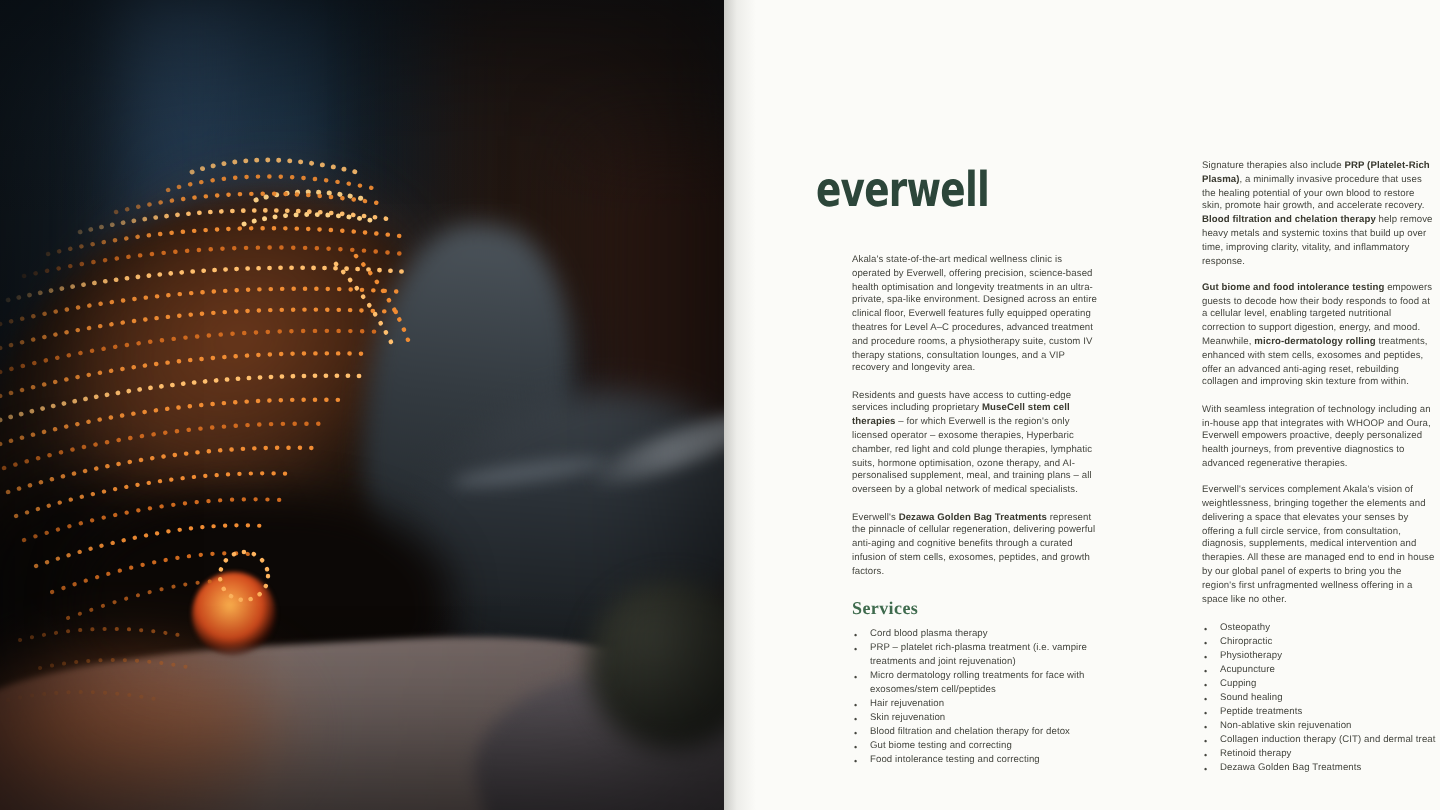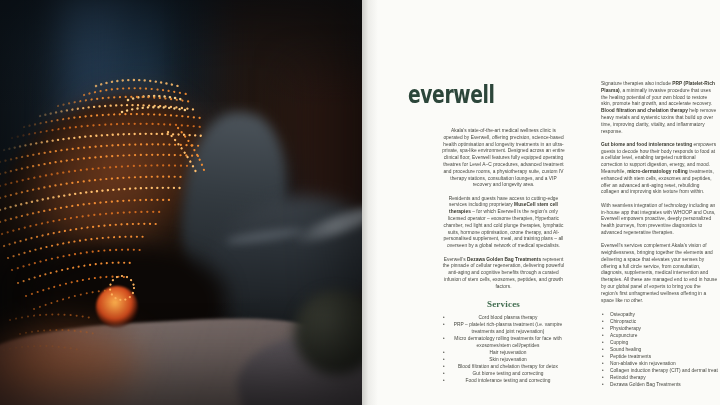--- a/index.html
+++ b/index.html
@@ -50,21 +50,21 @@
 
   
   .page{position:absolute;left:362px;top:0;width:358px;height:405px;overflow:hidden;
         background:var(--page-bg,#fbfbf8);color:var(--body-text,#45463f);}
   .spine{position:absolute;left:0;top:0;width:16px;height:100%;
         background:linear-gradient(90deg,rgba(70,70,62,.26) 0%,rgba(70,70,62,.08) 40%,rgba(70,70,62,0) 100%);}
   .logo{position:absolute;left:46px;top:82px;margin:0;font-family:"DejaVu Sans",sans-serif;
         font-weight:700;font-size:24px;line-height:26px;letter-spacing:-.5px;
         color:var(--brand-green,#2c463a);transform:scaleX(.78);transform-origin:left top;}
   .col{position:absolute;font-size:4.8px;line-height:6.8px;letter-spacing:.05px;}
-  .col-a{left:80px;top:128px;width:123px;text-align:center;}
+  .col-a{left:64px;top:128px;width:123px;}
   .col-b{left:239px;top:81px;width:117px;}
   .paras p{margin:0 0 6.5px 0;}
   .paras b{font-weight:700;color:#39392f;}
   .svc{list-style:none;margin:5px 0 0 0;padding:0;}
   .svc li{position:relative;padding-left:9px;line-height:7px;}
   .svc li::before{content:"•";position:absolute;left:1px;top:0;font-size:4.5px;}
   .col-b .svc li{white-space:nowrap;overflow:hidden;}
   .services-h{margin:8px 0 3px 0;font-family:"Liberation Serif",serif;font-weight:600;
         font-size:9px;line-height:10px;color:var(--heading-green,#3f6b4e);letter-spacing:.2px;}
 </style>

